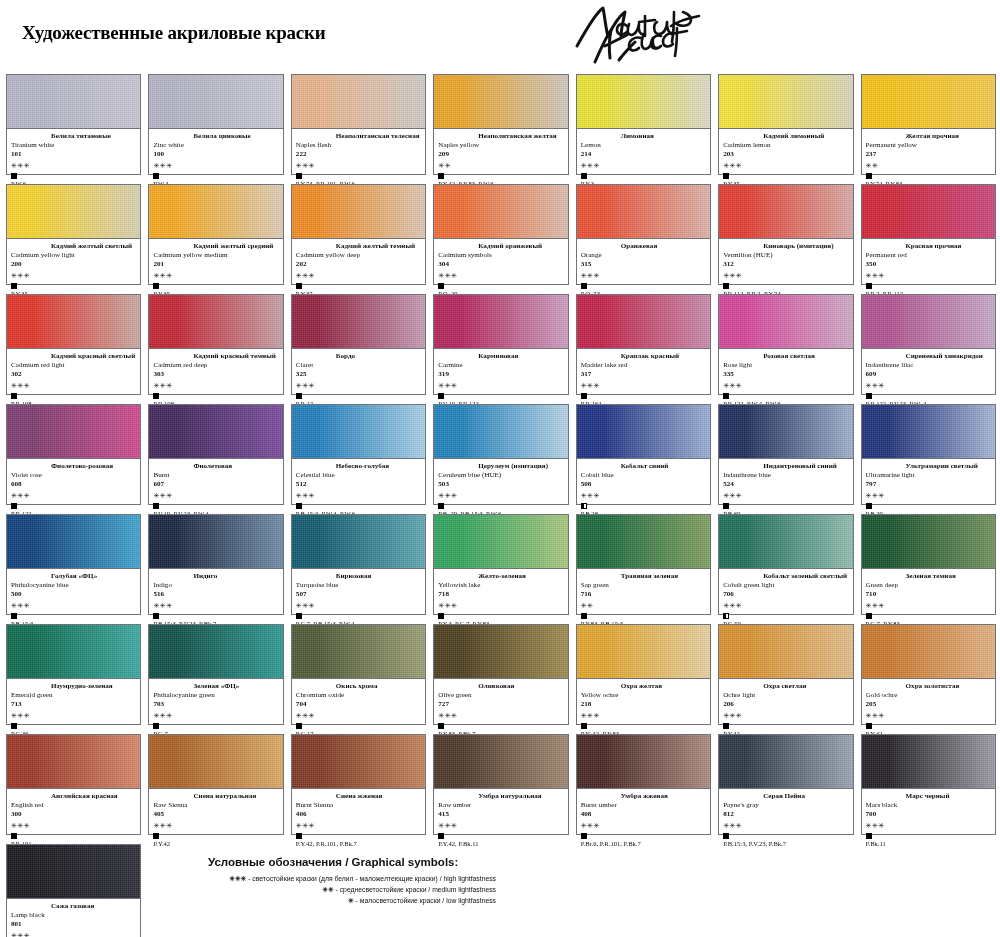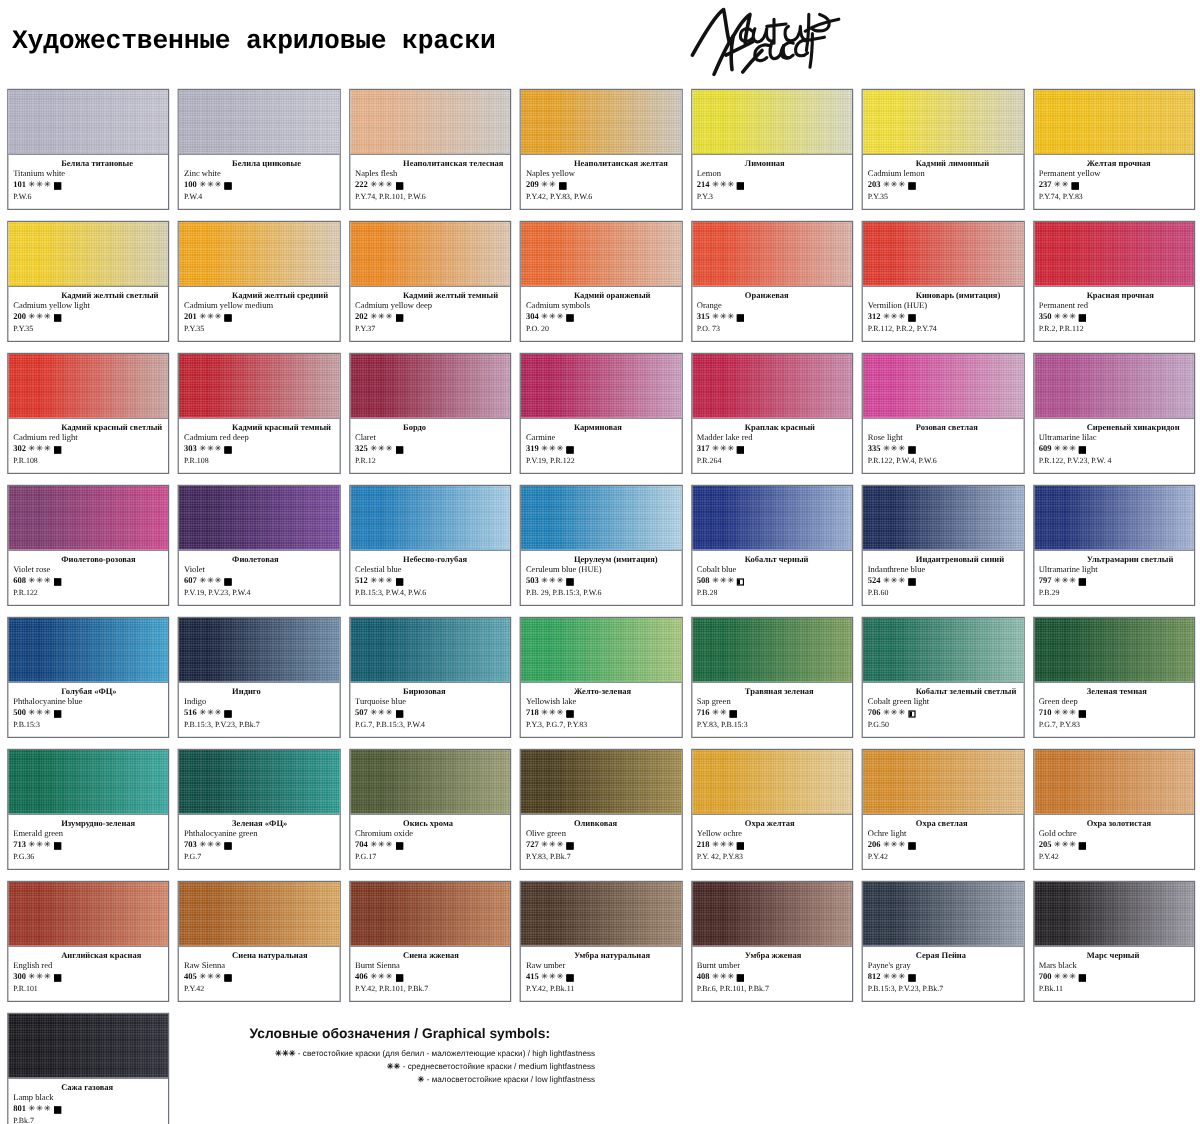--- a/index.html
+++ b/index.html
@@ -9,24 +9,24 @@
     background:#ffffff;
     font-family:"Liberation Sans", sans-serif;
     color:#111;
     position:relative;
     overflow:hidden;
   }
   #header {
     position:absolute; left:0; top:0; width:1000px; height:70px;
   }
   #page-title {
-    position:absolute; left:10px; top:22px;
-    font-size:22px; font-weight:bold; letter-spacing:-0.2px;
+    position:absolute; left:22px; top:22px;
+    font-size:19px; font-weight:bold; letter-spacing:-0.2px;
     color:#000;
-    font-family:Liberation Mono, monospace;
+    font-family:Liberation Serif, serif;
   }
   #brand-logo {
     position:absolute; left:565px; top:2px; width:175px; height:62px;
   }
   #brand-logo svg { display:block; }
 
   #grid {
     position:absolute; left:6px; top:74px;
     width:990px;
     display:grid;
@@ -67,22 +67,23 @@
   }
   .nm-en {
     font-size:7.1px; line-height:9px;
     font-family:"Liberation Serif", serif;
     white-space:nowrap; overflow:hidden;
     color:#111;
   }
   .codeline {
     font-size:7.1px; line-height:9.5px;
     font-family:"Liberation Serif", serif;
-    display:flex; align-items:center; gap:2px;
+    display:flex; gap:2px;
     color:#111;
+    flex-direction:column;
   }
   .codeline .idx { font-weight:bold; }
   .codeline .stars { letter-spacing:0.5px; font-size:7px; }
   .pigments {
     font-size:6.6px; line-height:9px;
     font-family:"Liberation Serif", serif;
     white-space:nowrap; overflow:hidden;
     color:#111;
   }
   .opq {
@@ -433,21 +434,21 @@
         </div>
         <div class="pigments">P.R.122, P.W.4, P.W.6</div>
       </div>
     </div>
     <div class="swatch">
       <div class="swatch-color" style="background: linear-gradient(90deg, rgb(176, 80, 143) 0%, rgb(176, 80, 143) 20%, rgb(196, 168, 198) 100%);">
         <div class="tex"></div>
       </div>
       <div class="swatch-label">
         <div class="nm-ru">Сиреневый хинакридон</div>
-        <div class="nm-en">Ultramarine lilac</div>
+        <div class="nm-en">Indanthrene lilac</div>
         <div class="codeline">
           <span class="idx">609</span>
           <span class="stars">✳✳✳</span>
           <span class="opq opaque"></span>
         </div>
         <div class="pigments">P.R.122, P.V.23, P.W. 4</div>
       </div>
     </div>
     <div class="swatch">
       <div class="swatch-color" style="background: linear-gradient(90deg, rgb(125, 58, 110) 0%, rgb(125, 58, 110) 20%, rgb(206, 74, 142) 100%);">
@@ -463,21 +464,21 @@
         </div>
         <div class="pigments">P.R.122</div>
       </div>
     </div>
     <div class="swatch">
       <div class="swatch-color" style="background: linear-gradient(90deg, rgb(64, 37, 92) 0%, rgb(64, 37, 92) 20%, rgb(122, 75, 156) 100%);">
         <div class="tex"></div>
       </div>
       <div class="swatch-label">
         <div class="nm-ru">Фиолетовая</div>
-        <div class="nm-en">Violet</div>
+        <div class="nm-en">Burnt</div>
         <div class="codeline">
           <span class="idx">607</span>
           <span class="stars">✳✳✳</span>
           <span class="opq opaque"></span>
         </div>
         <div class="pigments">P.V.19, P.V.23, P.W.4</div>
       </div>
     </div>
     <div class="swatch">
       <div class="swatch-color" style="background: linear-gradient(90deg, rgb(31, 125, 187) 0%, rgb(31, 125, 187) 20%, rgb(169, 207, 230) 100%);">
@@ -507,21 +508,21 @@
           <span class="opq opaque"></span>
         </div>
         <div class="pigments">P.B. 29, P.B.15:3, P.W.6</div>
       </div>
     </div>
     <div class="swatch">
       <div class="swatch-color" style="background: linear-gradient(90deg, rgb(28, 47, 130) 0%, rgb(28, 47, 130) 20%, rgb(154, 175, 210) 100%);">
         <div class="tex"></div>
       </div>
       <div class="swatch-label">
-        <div class="nm-ru">Кобальт черный</div>
+        <div class="nm-ru">Кобальт синий</div>
         <div class="nm-en">Cobalt blue</div>
         <div class="codeline">
           <span class="idx">508</span>
           <span class="stars">✳✳✳</span>
           <span class="opq semi"></span>
         </div>
         <div class="pigments">P.B.28</div>
       </div>
     </div>
     <div class="swatch">

